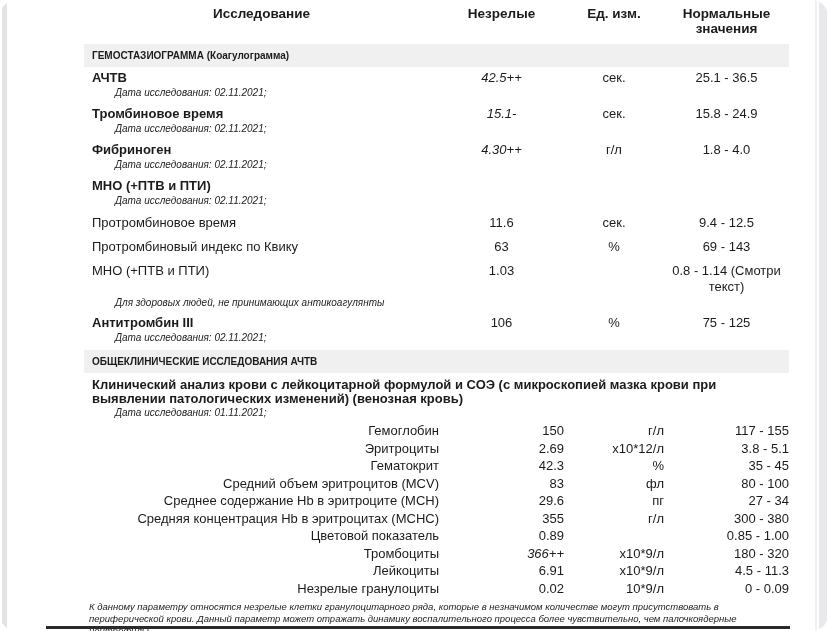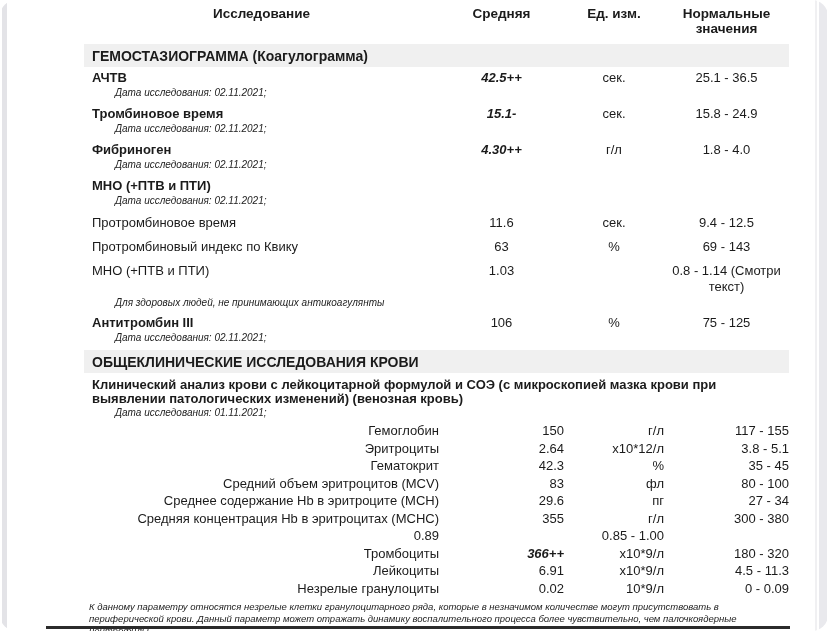--- a/index.html
+++ b/index.html
@@ -16,32 +16,32 @@
   .right-line{position:absolute;right:11px;top:0;width:2px;height:631px;background:#f0f0f2;}
   .right-strip{position:absolute;right:1px;top:0;width:8px;height:631px;background:#e9e9ed;}
 
   .content{position:absolute;left:84px;top:0;width:705px;}
 
   .row{display:grid;grid-template-columns:355px 125px 100px 125px;align-items:start;}
   .c{font-size:13px;line-height:16px;}
   .c.name{padding-left:8px;text-align:left;}
   .c.val,.c.unit,.c.range{text-align:center;}
   .bold{font-weight:bold;}
-  .flag{font-weight:bold;font-style:italic;}
+  .flag{font-weight:normal;font-style:italic;}
   .indent{padding-left:31px;}
   .indent2{padding-left:35px;}
 
   .thead{padding-top:6px;}
   .thead .c{font-weight:bold;font-size:13.5px;line-height:15px;text-align:center;}
   .thead .c.name{padding-left:0;}
 
   .band{
     margin-top:8px;
     background:#f0f0f0;
-    font-weight:bold;font-size:14px;line-height:16px;
+    font-weight:bold;font-size:10px;line-height:16px;
     padding:4px 8px 3px 8px;
     width:689px;
   }
   .band2{margin-top:7px;}
 
   .mainrow{margin-top:3px;}
   .mainrow .c{line-height:15px;}
   .gap{margin-top:8px;}
 
   .note{
@@ -73,21 +73,21 @@
 
 <div class="page">
   <div class="edge-left"></div>
   <div class="right-line"></div>
   <div class="right-strip"></div>
 
   <div class="content">
 
     <div class="row thead">
       <div class="c name">Исследование</div>
-      <div class="c val">Средняя</div>
+      <div class="c val">Незрелые</div>
       <div class="c unit">Ед. изм.</div>
       <div class="c range">Нормальные значения</div>
     </div>
 
     <div class="band">ГЕМОСТАЗИОГРАММА (Коагулограмма)</div>
 
     <div class="row mainrow">
       <div class="c name bold">АЧТВ</div>
       <div class="c val flag">42.5++</div>
       <div class="c unit">сек.</div>
@@ -143,35 +143,35 @@
     <div class="note">Для здоровых людей, не принимающих антикоагулянты</div>
 
     <div class="row mainrow atrow">
       <div class="c name bold">Антитромбин III</div>
       <div class="c val">106</div>
       <div class="c unit">%</div>
       <div class="c range">75 - 125</div>
     </div>
     <div class="note">Дата исследования: 02.11.2021;</div>
 
-    <div class="band band2">ОБЩЕКЛИНИЧЕСКИЕ ИССЛЕДОВАНИЯ КРОВИ</div>
+    <div class="band band2">ОБЩЕКЛИНИЧЕСКИЕ ИССЛЕДОВАНИЯ АЧТВ</div>
 
     <div class="subtitle">Клинический анализ крови с лейкоцитарной формулой и СОЭ (с микроскопией мазка крови при выявлении патологических изменений) (венозная кровь)</div>
     <div class="note">Дата исследования: 01.11.2021;</div>
 
     <div class="cbc">
       <div class="row cbcrow">
         <div class="c name indent">Гемоглобин</div>
         <div class="c val">150</div>
         <div class="c unit">г/л</div>
         <div class="c range">117 - 155</div>
       </div>
       <div class="row cbcrow">
         <div class="c name indent">Эритроциты</div>
-        <div class="c val">2.64</div>
+        <div class="c val">2.69</div>
         <div class="c unit">х10*12/л</div>
         <div class="c range">3.8 - 5.1</div>
       </div>
       <div class="row cbcrow">
         <div class="c name indent">Гематокрит</div>
         <div class="c val">42.3</div>
         <div class="c unit">%</div>
         <div class="c range">35 - 45</div>
       </div>
       <div class="row cbcrow">
@@ -186,20 +186,21 @@
         <div class="c unit">пг</div>
         <div class="c range">27 - 34</div>
       </div>
       <div class="row cbcrow">
         <div class="c name indent">Средняя концентрация Hb в эритроцитах (MCHC)</div>
         <div class="c val">355</div>
         <div class="c unit">г/л</div>
         <div class="c range">300 - 380</div>
       </div>
       <div class="row cbcrow">
+        <div class="c name indent">Цветовой показатель</div>
         <div class="c val">0.89</div>
         <div class="c unit"></div>
         <div class="c range">0.85 - 1.00</div>
       </div>
       <div class="row cbcrow">
         <div class="c name indent">Тромбоциты</div>
         <div class="c val flag">366++</div>
         <div class="c unit">х10*9/л</div>
         <div class="c range">180 - 320</div>
       </div>

